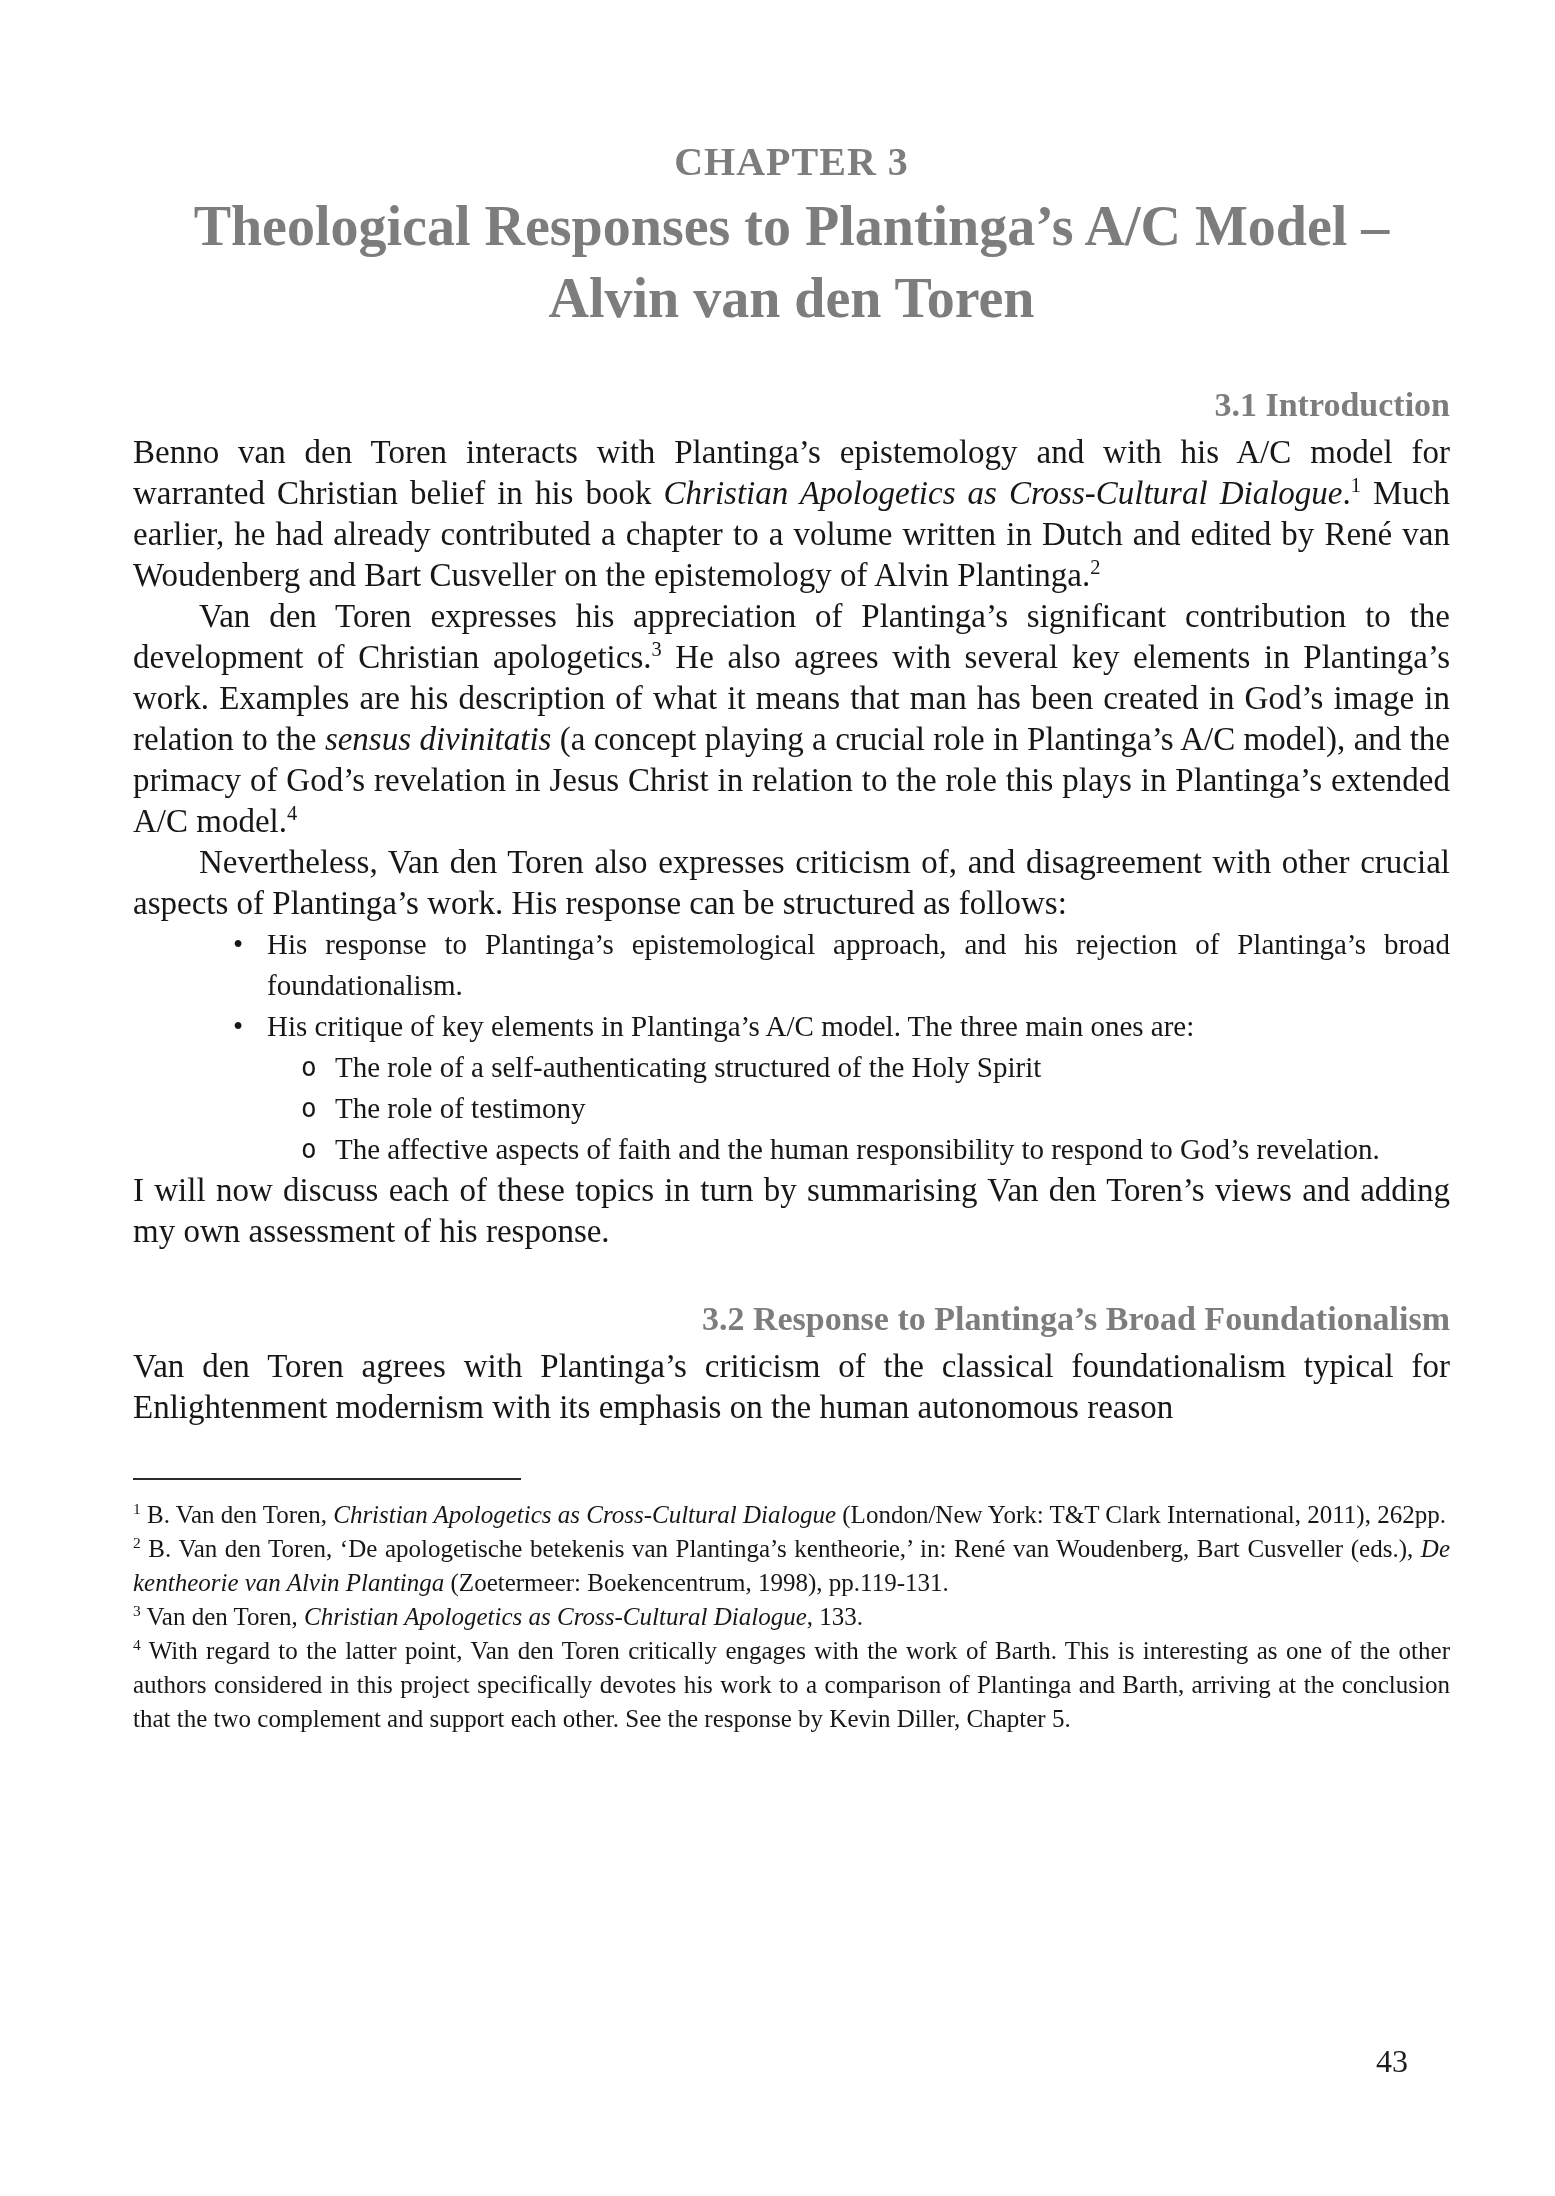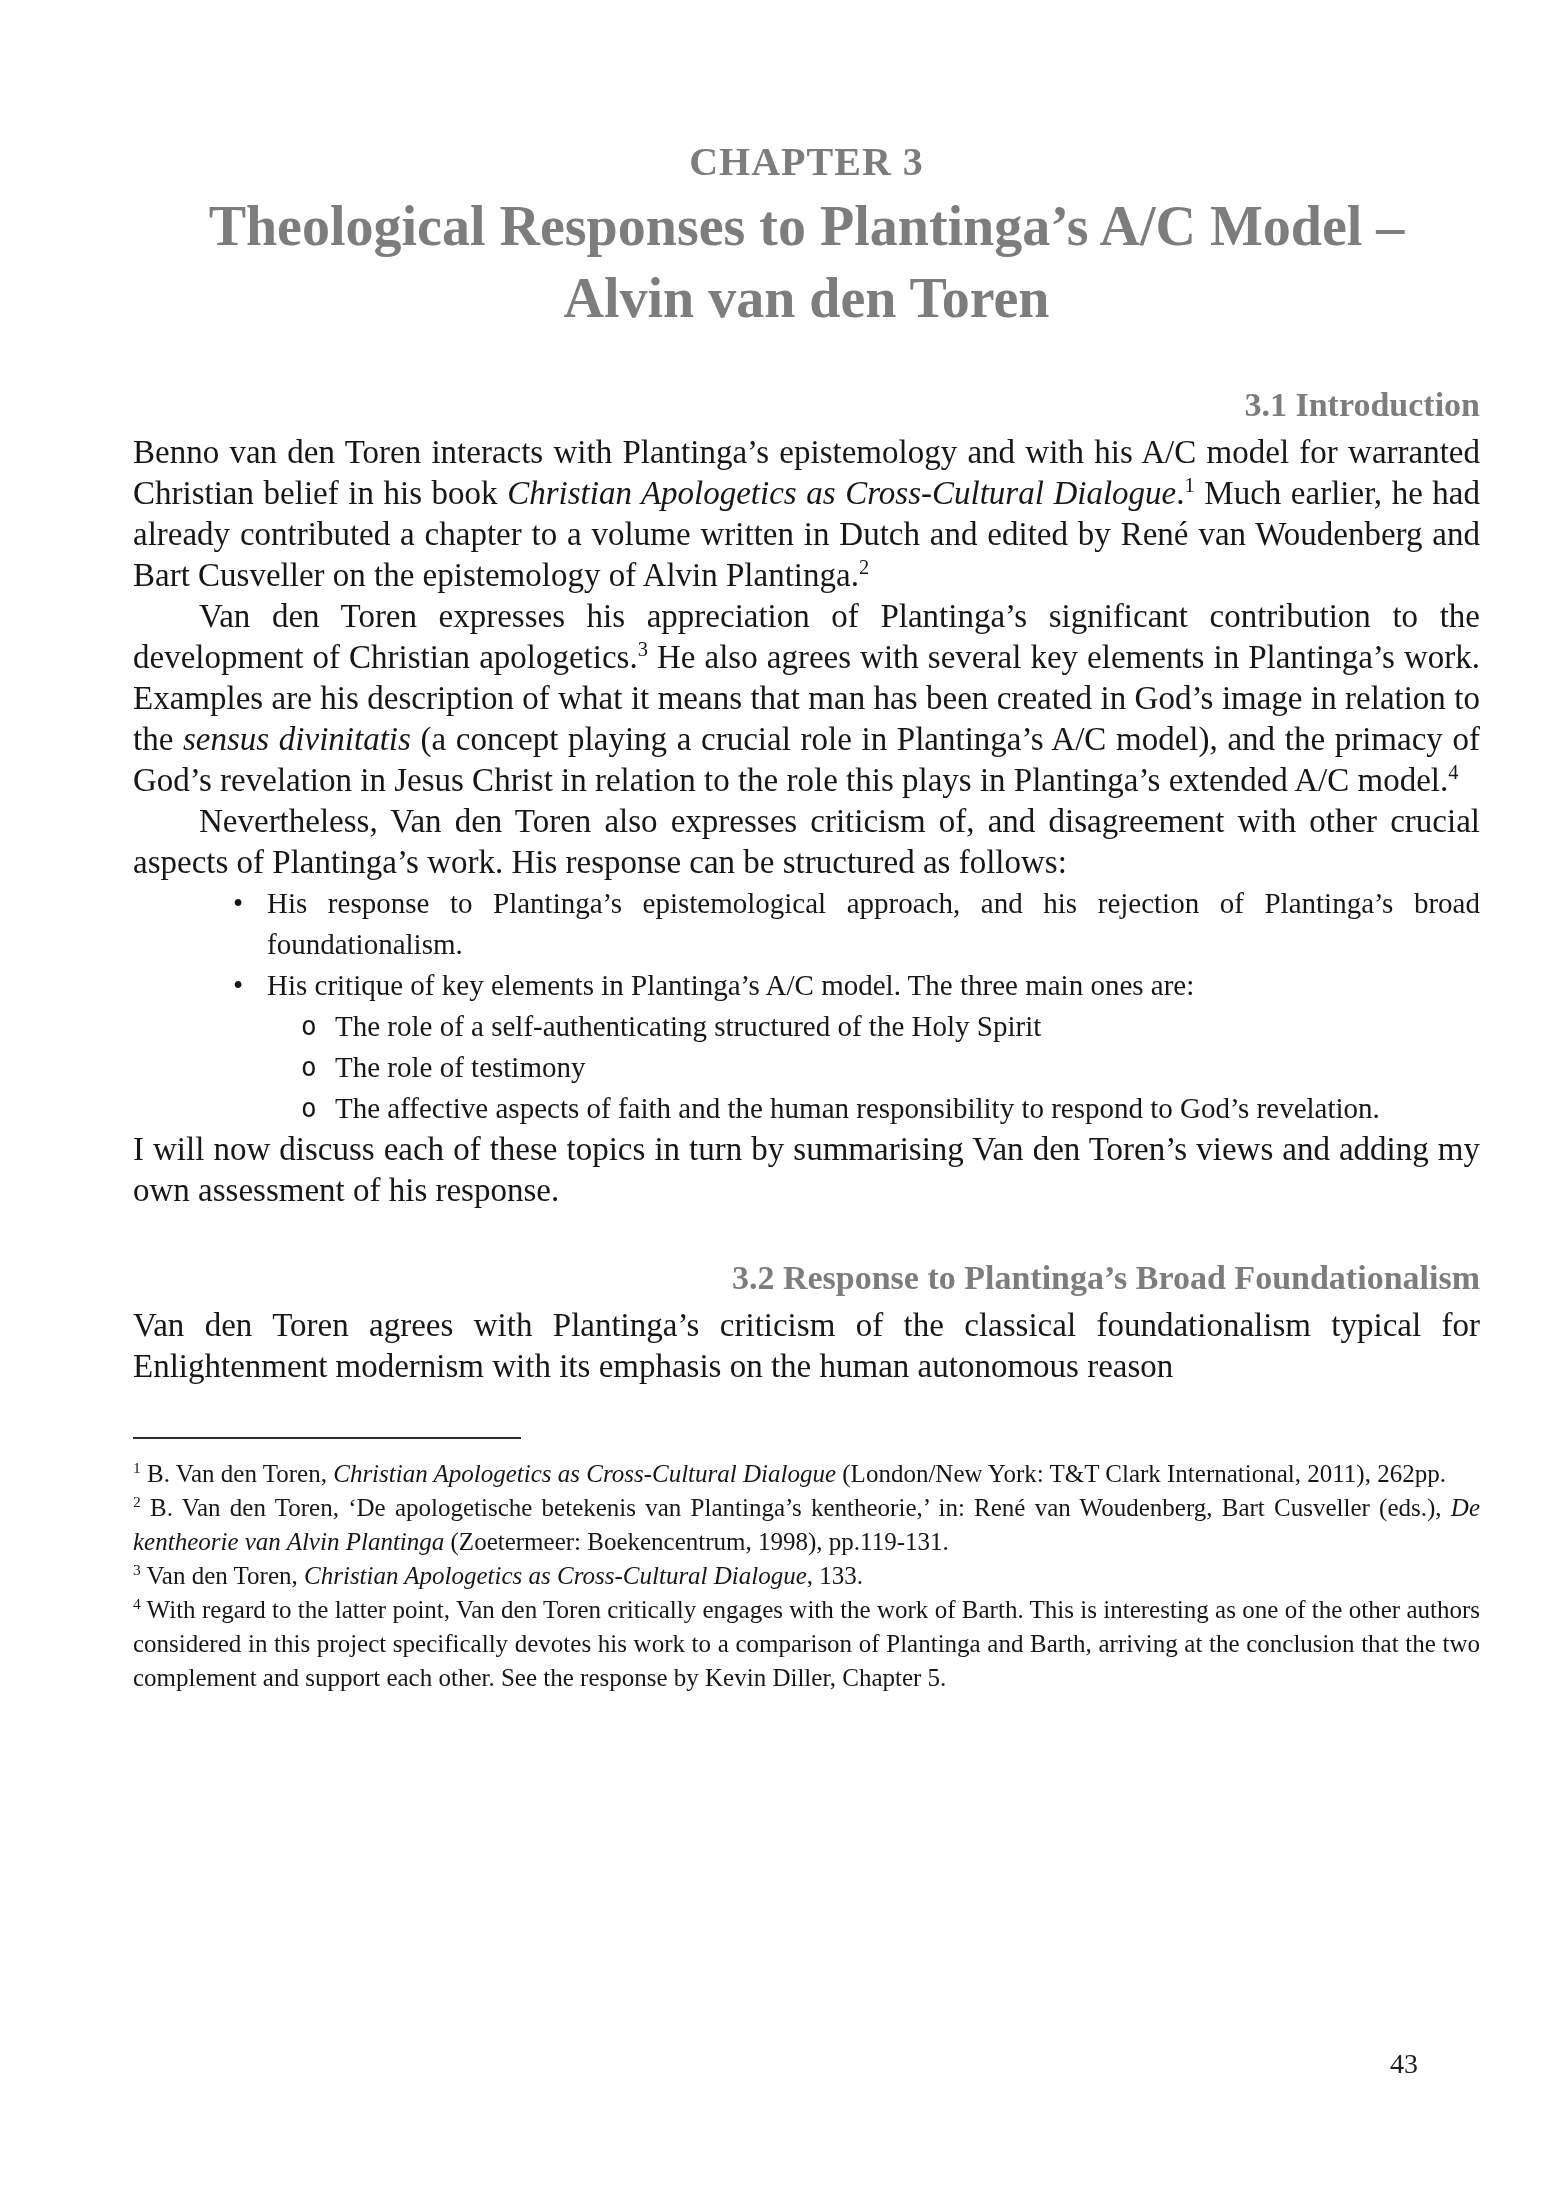--- a/index.html
+++ b/index.html
@@ -5,21 +5,21 @@
   * { margin: 0; padding: 0; box-sizing: border-box; }
   html, body { background: #e8e8e8; }
   .page {
     position: relative;
     width: 1555px;
     height: 2196px;
     margin: 0 auto;
     background: #ffffff;
     font-family: "Liberation Serif", "DejaVu Serif", serif;
     color: #171717;
-    padding: 138px 75px 0 133px;
+    padding: 138px 105px 0 133px;
   }
   .doc-header { text-align: center; color: #7d7d7d; margin-bottom: 52px; }
   .chapter-label {
     font-size: 40px;
     font-weight: bold;
     letter-spacing: 1px;
     margin-bottom: 6px;
   }
   .chapter-title {
     font-size: 56px;
@@ -57,23 +57,23 @@
     border-top: 2px solid #2a2a2a;
     margin-bottom: 18px;
   }
   p.fn {
     font-size: 25px;
     line-height: 34px;
     text-align: justify;
   }
   .page-number {
     position: absolute;
-    right: 137px;
+    right: 147px;
     bottom: 116px;
-    font-size: 28px;
+    font-size: 32px;
     color: #1c1c1c;
     margin-top: 28px;
   }
 </style>
 </head>
 <body>
 
 <div class="page">
 
   <header class="doc-header">

